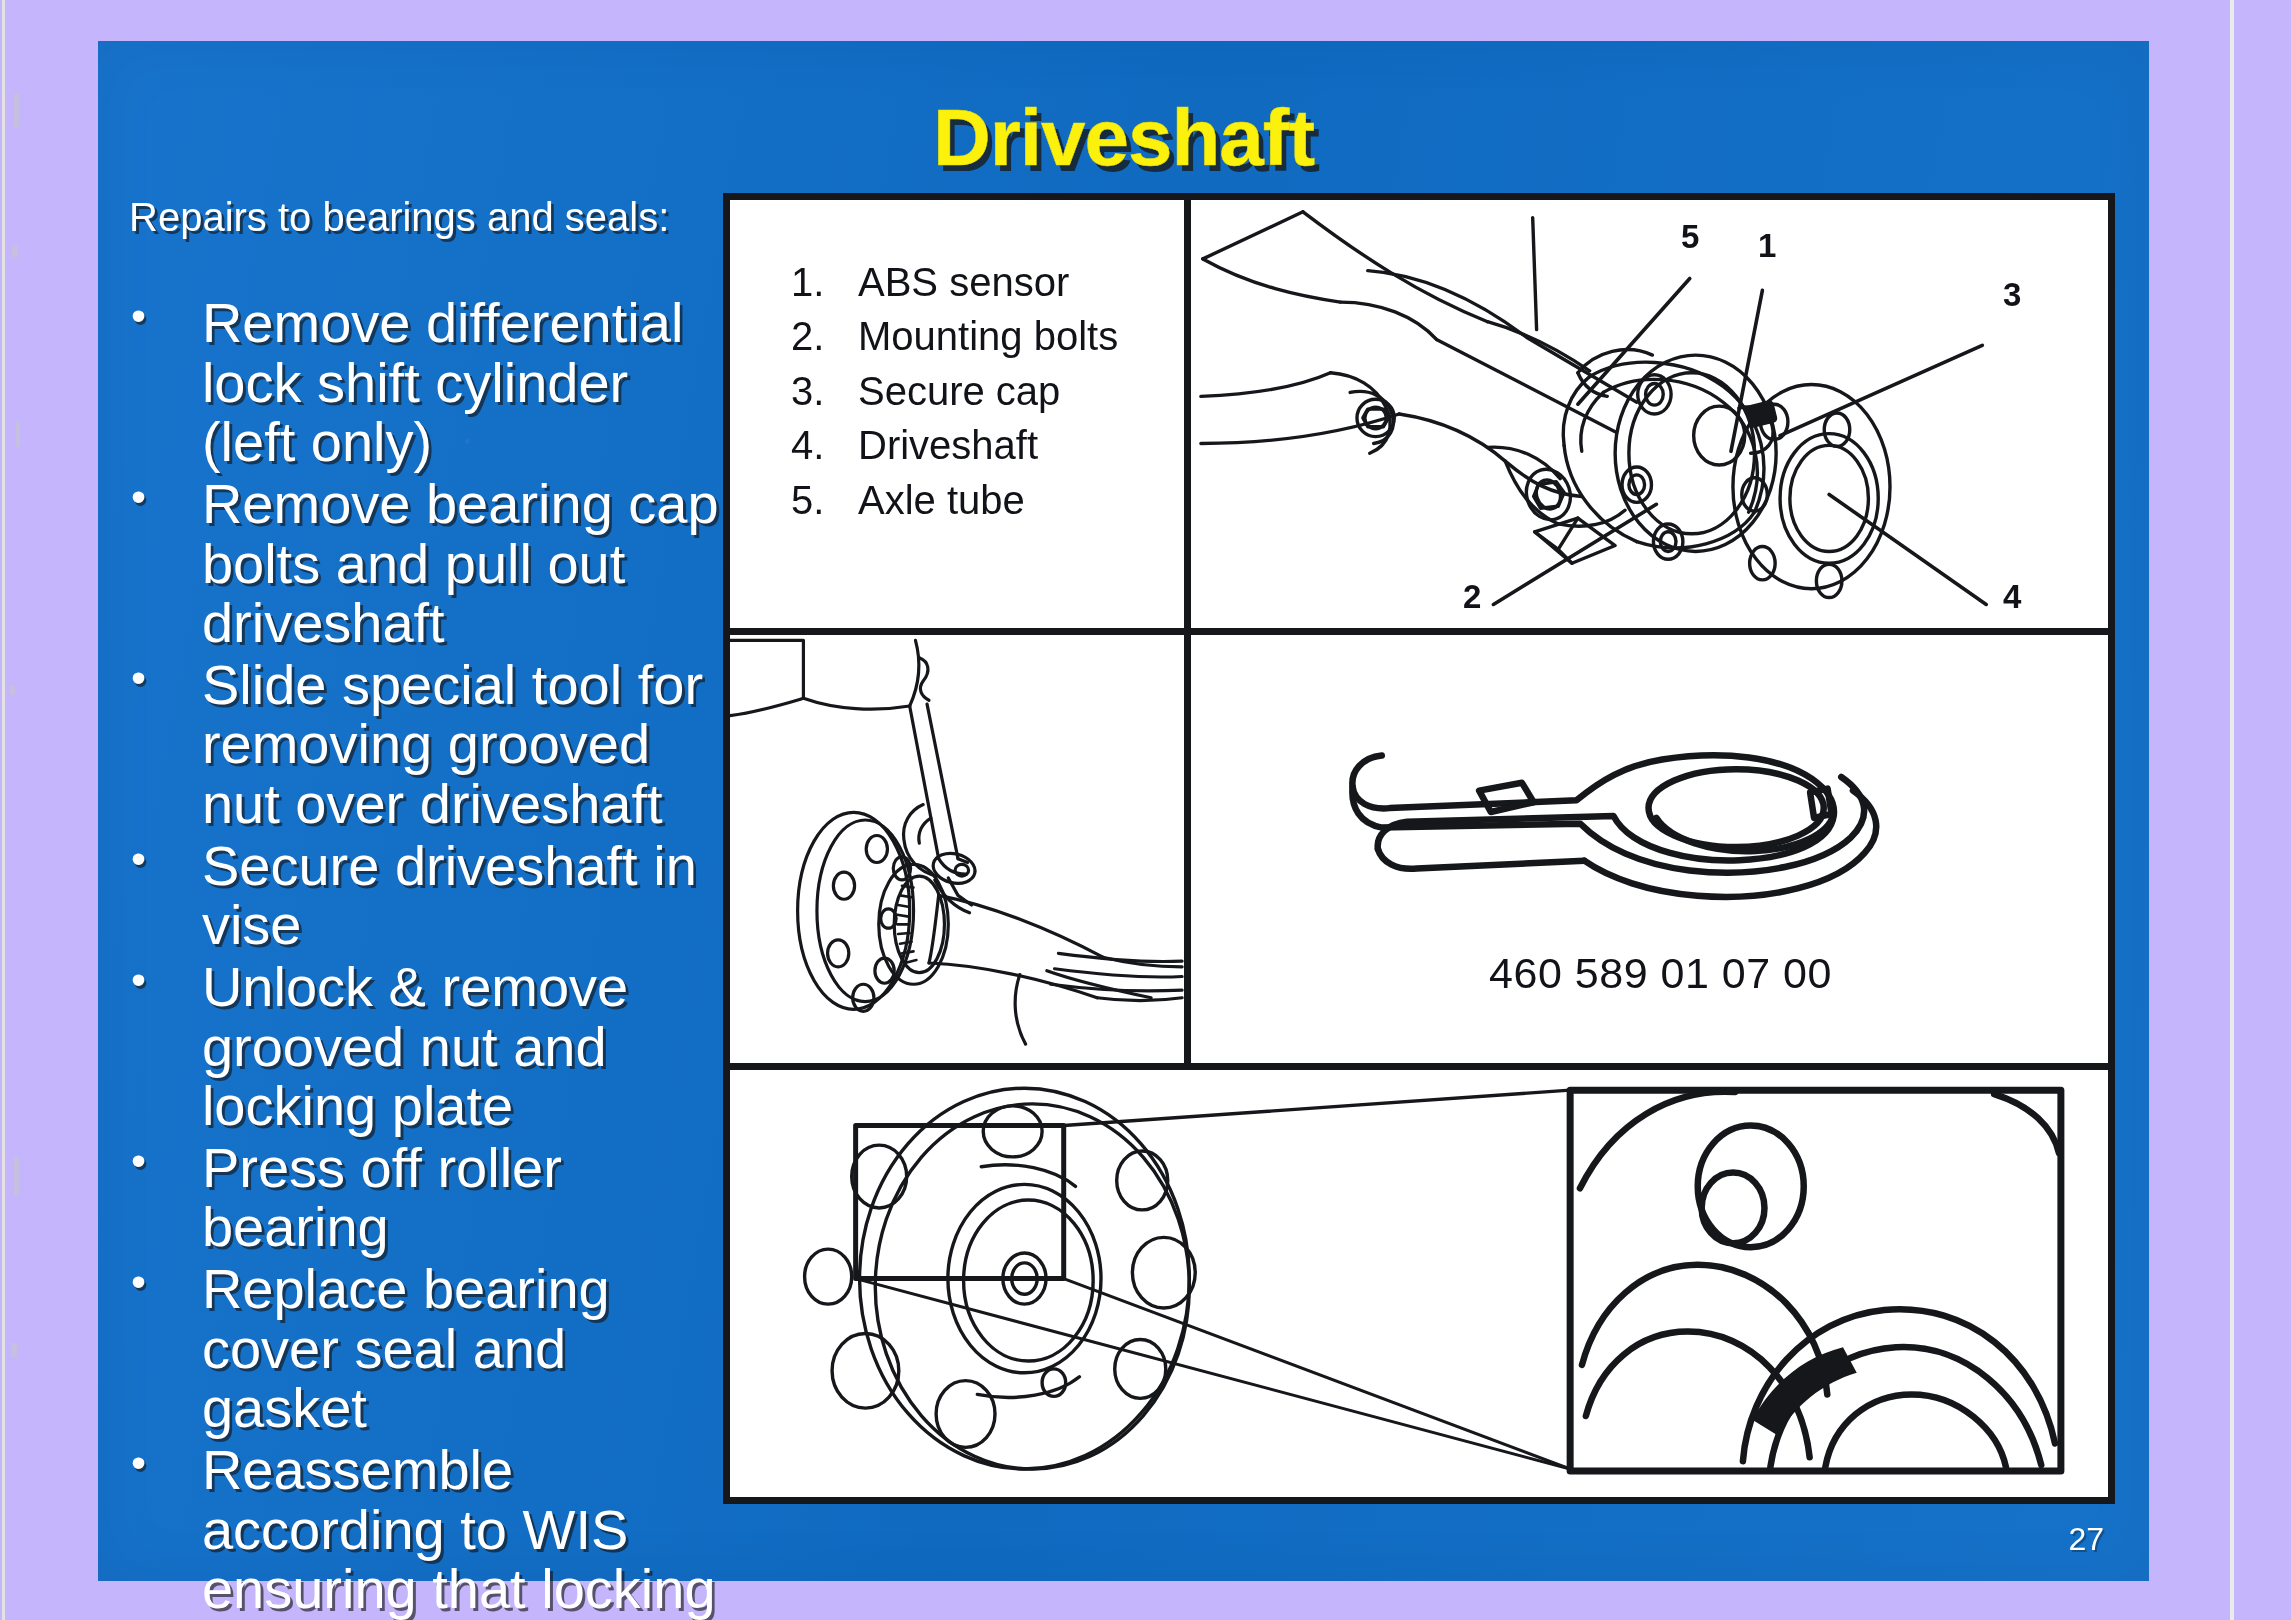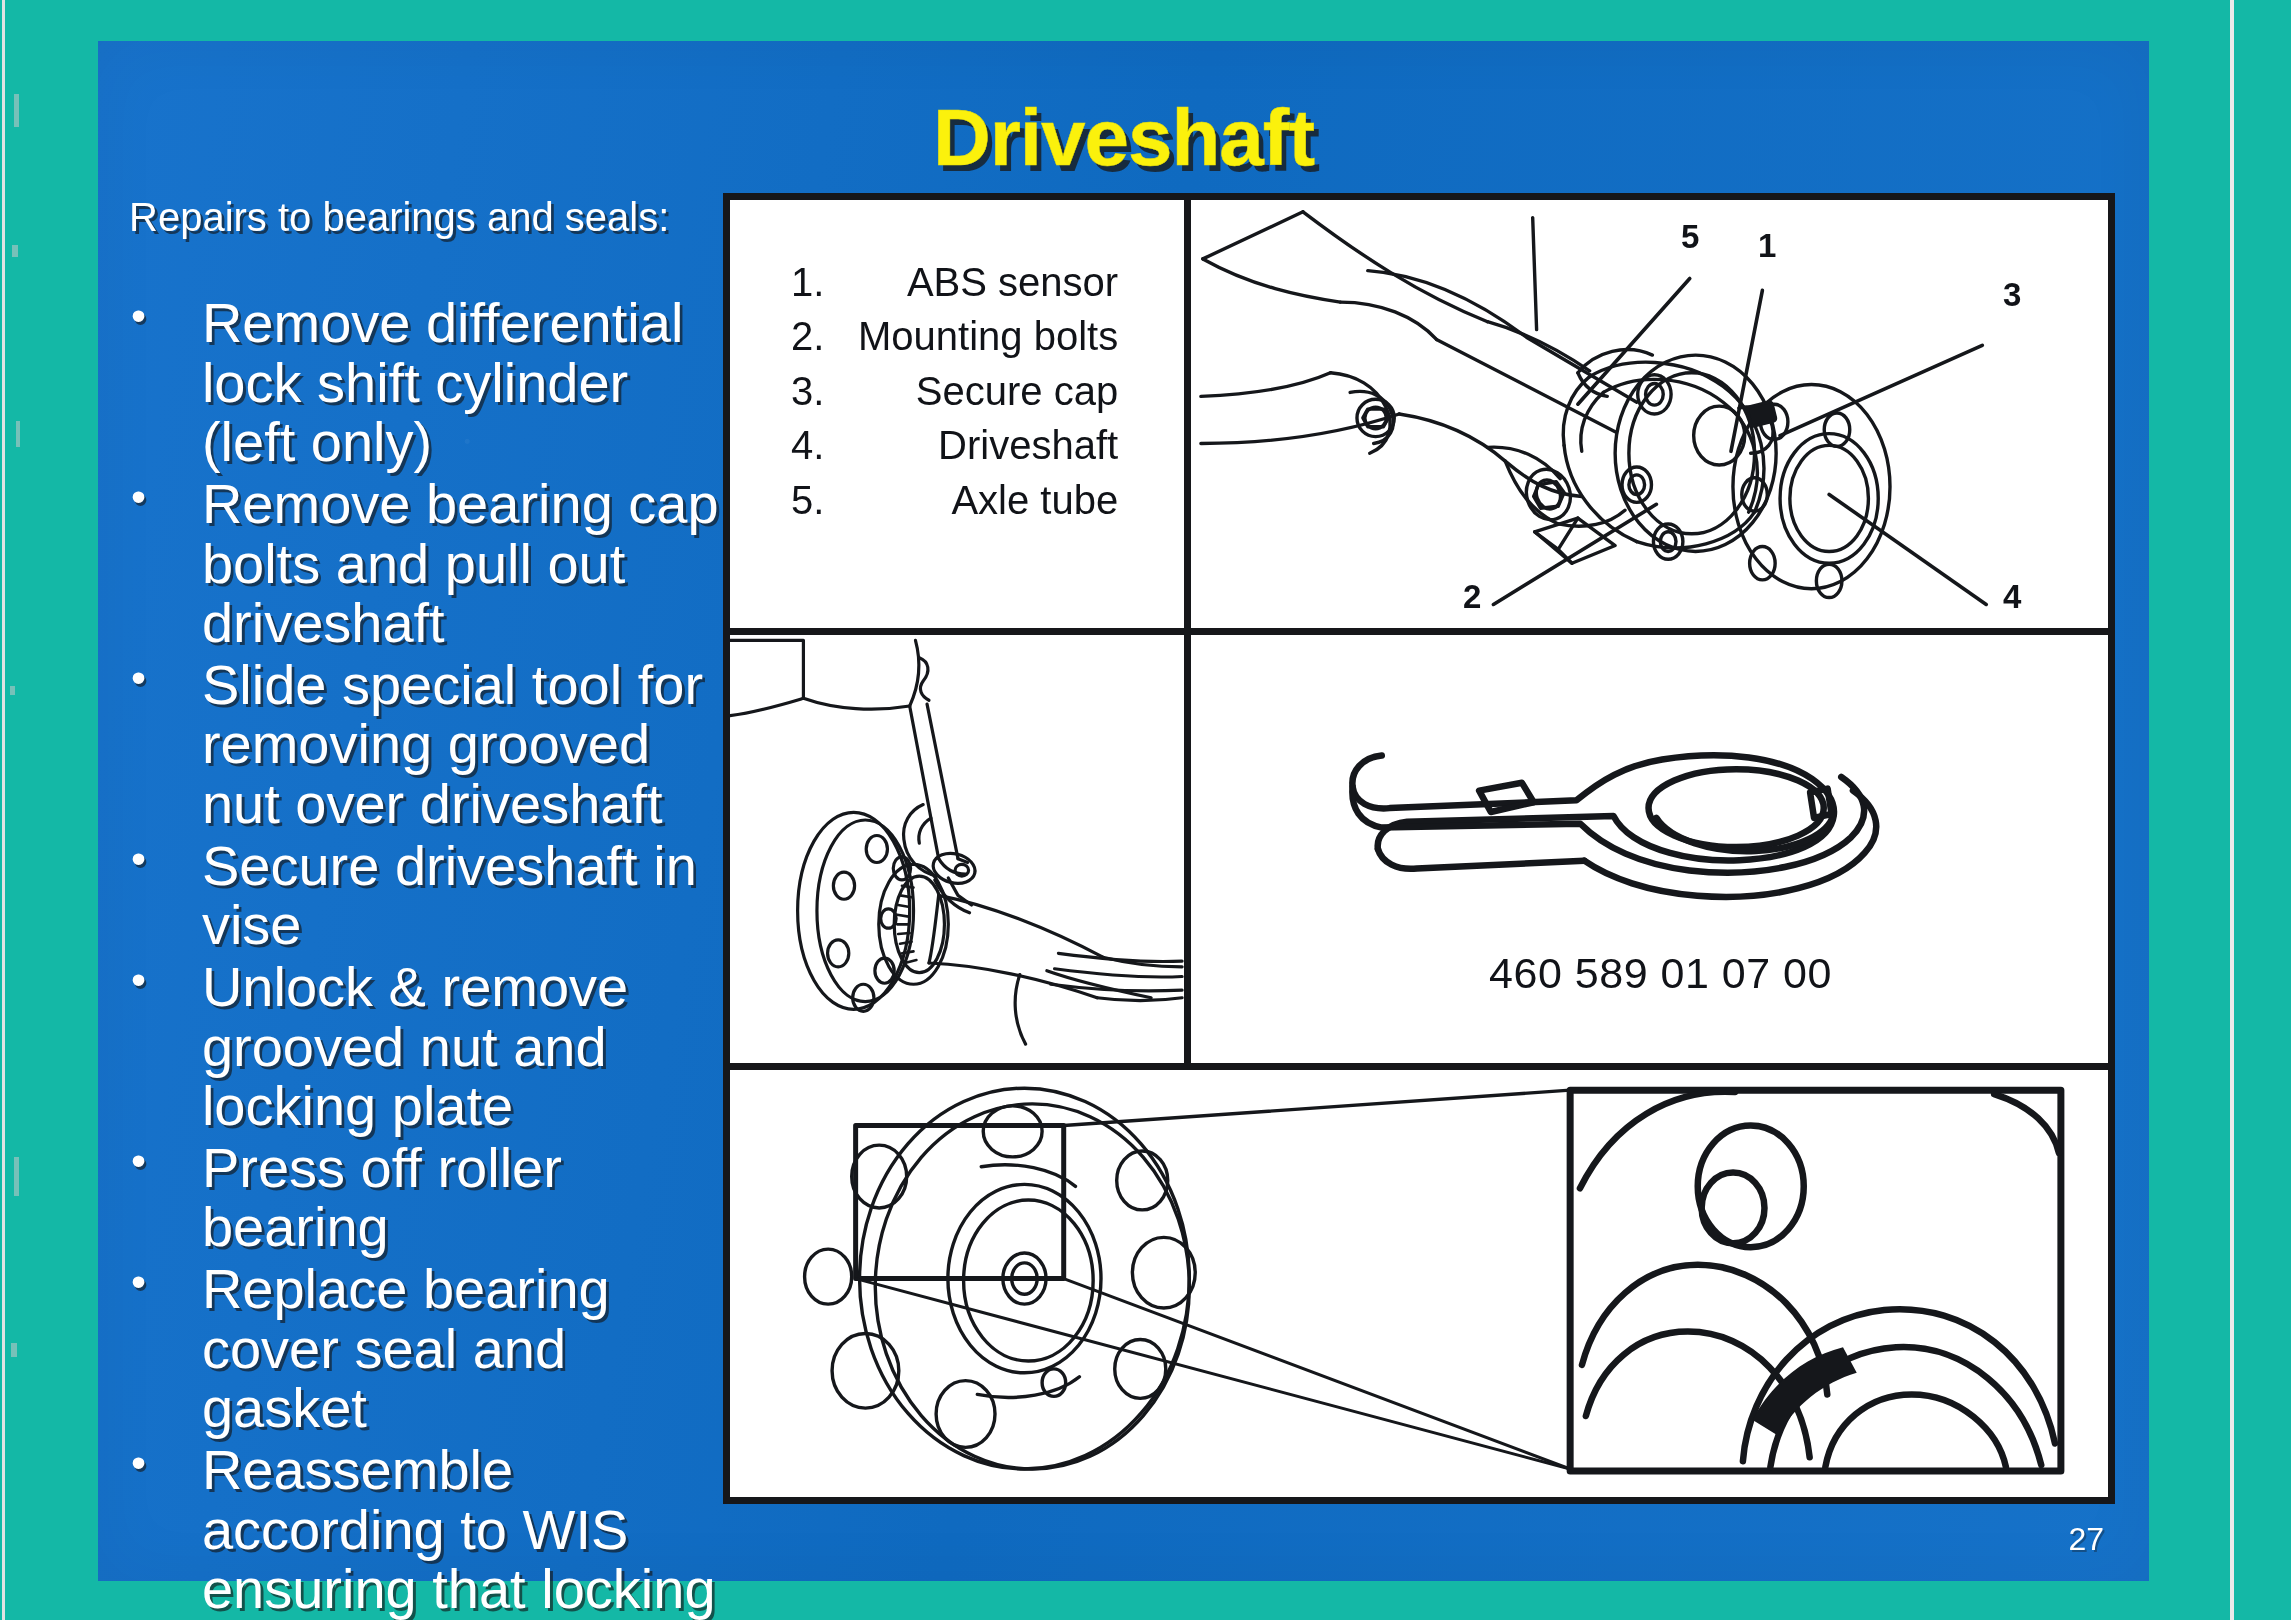--- a/index.html
+++ b/index.html
@@ -11,21 +11,21 @@
     width: 2292px;
     height: 1620px;
     overflow: hidden;
     font-family: "Liberation Sans", sans-serif;
   }
 
   
   #scan-page {
     position: absolute;
     inset: 0;
-    background: #14b8a6;
+    background: #c4b5fd;
   }
   
   .scan-speck {
     position: absolute;
     background: #c9c9c9;
     opacity: .55;
   }
   .scan-edge-line {
     position: absolute;
     top: 0;
@@ -138,21 +138,21 @@
   .legend-row {
     display: flex;
     font-size: 40px;
     line-height: 1.36;
     white-space: nowrap;
   }
   .legend-num {
     width: 67px;
     flex: 0 0 auto;
   }
-  .legend-label { flex: 1 1 auto; text-align: right; }
+  .legend-label { flex: 1 1 auto; }
 
   
   #part-number {
     position: absolute;
     left: 0;
     right: 0;
     bottom: 65px;
     text-align: center;
     font-size: 43px;
     color: #111318;

